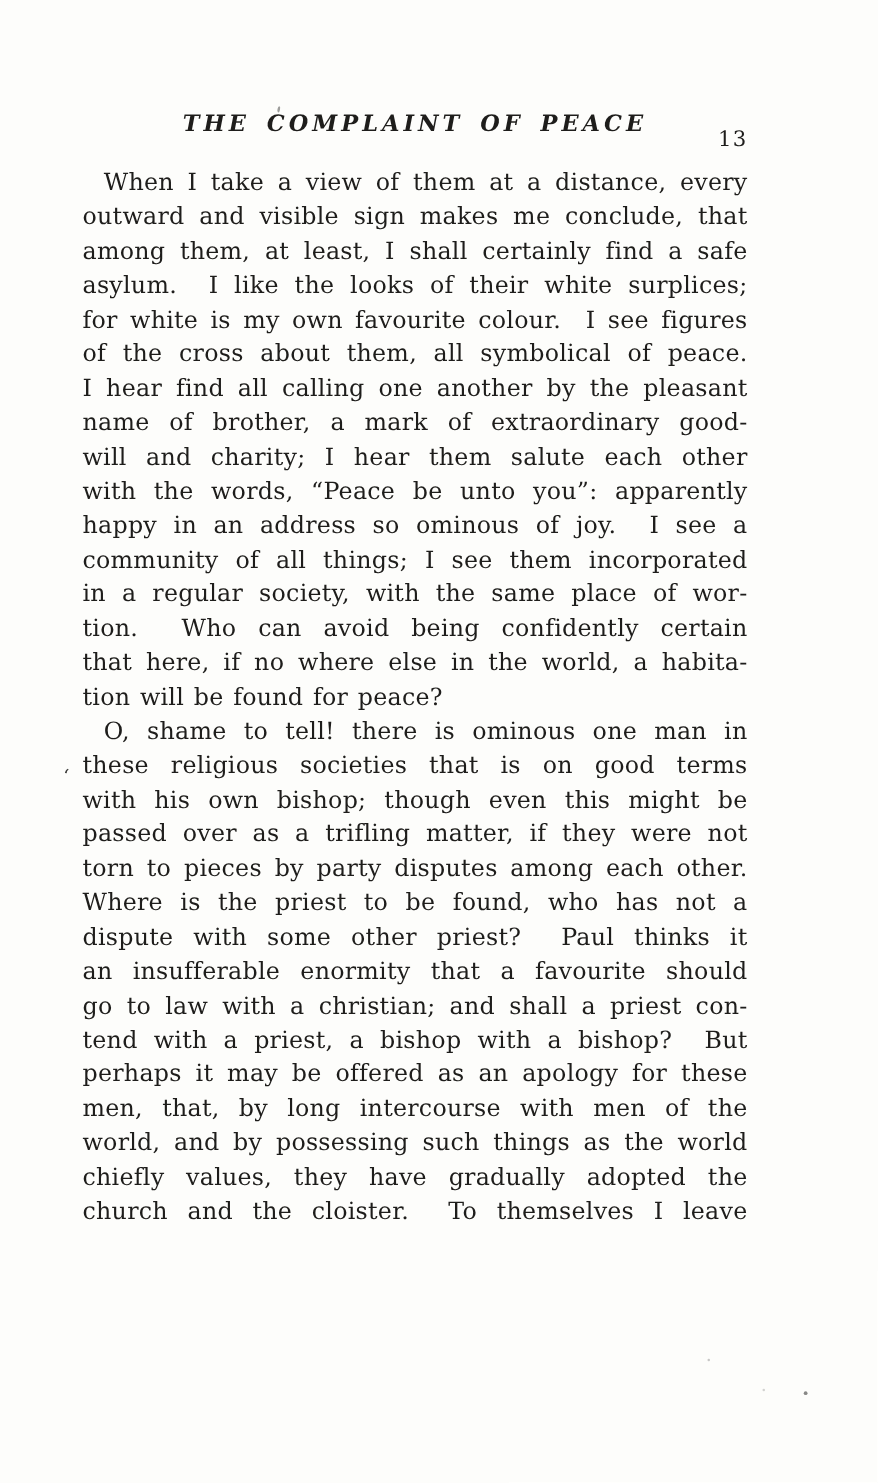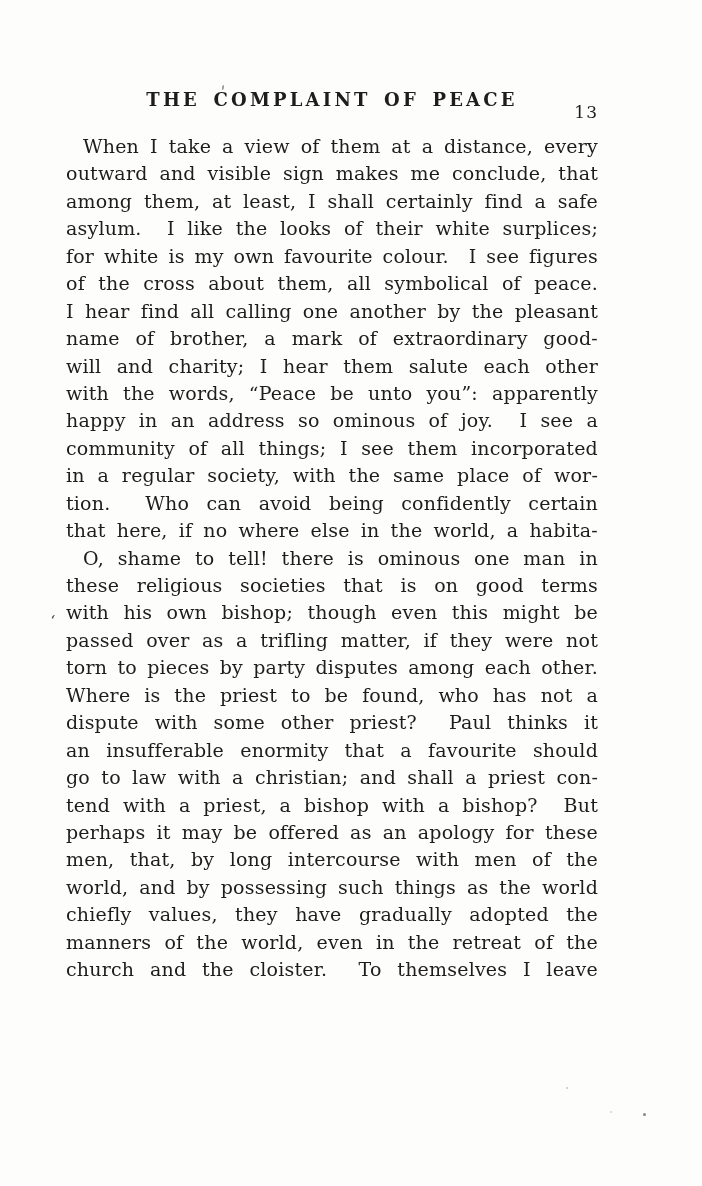--- a/index.html
+++ b/index.html
@@ -25,20 +25,21 @@
     height: 24px;
   }
   .title {
     display: block;
     text-align: center;
     font-size: 18px;
     font-weight: 700;
     letter-spacing: 3.2px;
     word-spacing: 4px;
     white-space: nowrap;
+    font-style: italic;
   }
   .folio {
     position: absolute;
     right: 0;
     top: 13px;
     font-size: 17px;
     font-weight: 400;
     letter-spacing: 1px;
   }
   .text-block {
@@ -96,37 +97,37 @@
         <div class="line">of the cross about them, all symbolical of peace.</div>
         <div class="line">I hear find all calling one another by the pleasant</div>
         <div class="line">name of brother, a mark of extraordinary good-</div>
         <div class="line">will and charity; I hear them salute each other</div>
         <div class="line">with the words, “Peace be unto you”: apparently</div>
         <div class="line">happy in an address so ominous of joy.&nbsp; I see a</div>
         <div class="line">community of all things; I see them incorporated</div>
         <div class="line">in a regular society, with the same place of wor-</div>
         <div class="line">tion.&nbsp; Who can avoid being confidently certain</div>
         <div class="line">that here, if no where else in the world, a habita-</div>
+        <div class="line short">tion will be found for peace?</div>
       </div>
       <div>
         <div class="line indent">O, shame to tell! there is ominous one man in</div>
         <div class="line">these religious societies that is on good terms</div>
         <div class="line">with his own bishop; though even this might be</div>
         <div class="line">passed over as a trifling matter, if they were not</div>
         <div class="line">torn to pieces by party disputes among each other.</div>
         <div class="line">Where is the priest to be found, who has not a</div>
         <div class="line">dispute with some other priest?&nbsp; Paul thinks it</div>
         <div class="line">an insufferable enormity that a favourite should</div>
         <div class="line">go to law with a christian; and shall a priest con-</div>
         <div class="line">tend with a priest, a bishop with a bishop?&nbsp; But</div>
         <div class="line">perhaps it may be offered as an apology for these</div>
         <div class="line">men, that, by long intercourse with men of the</div>
         <div class="line">world, and by possessing such things as the world</div>
         <div class="line">chiefly values, they have gradually adopted the</div>
-        <div class="line">manners of the world, even in the retreat of the</div>
         <div class="line">church and the cloister.&nbsp; To themselves I leave</div>
       </div>
     </div>
 
   <span class="margin-mark">ʻ</span>
 
   <span class="speck speck1"></span>
   <span class="speck speck2"></span>
   <span class="speck speck3"></span>
   <span class="speck speck4"></span>

